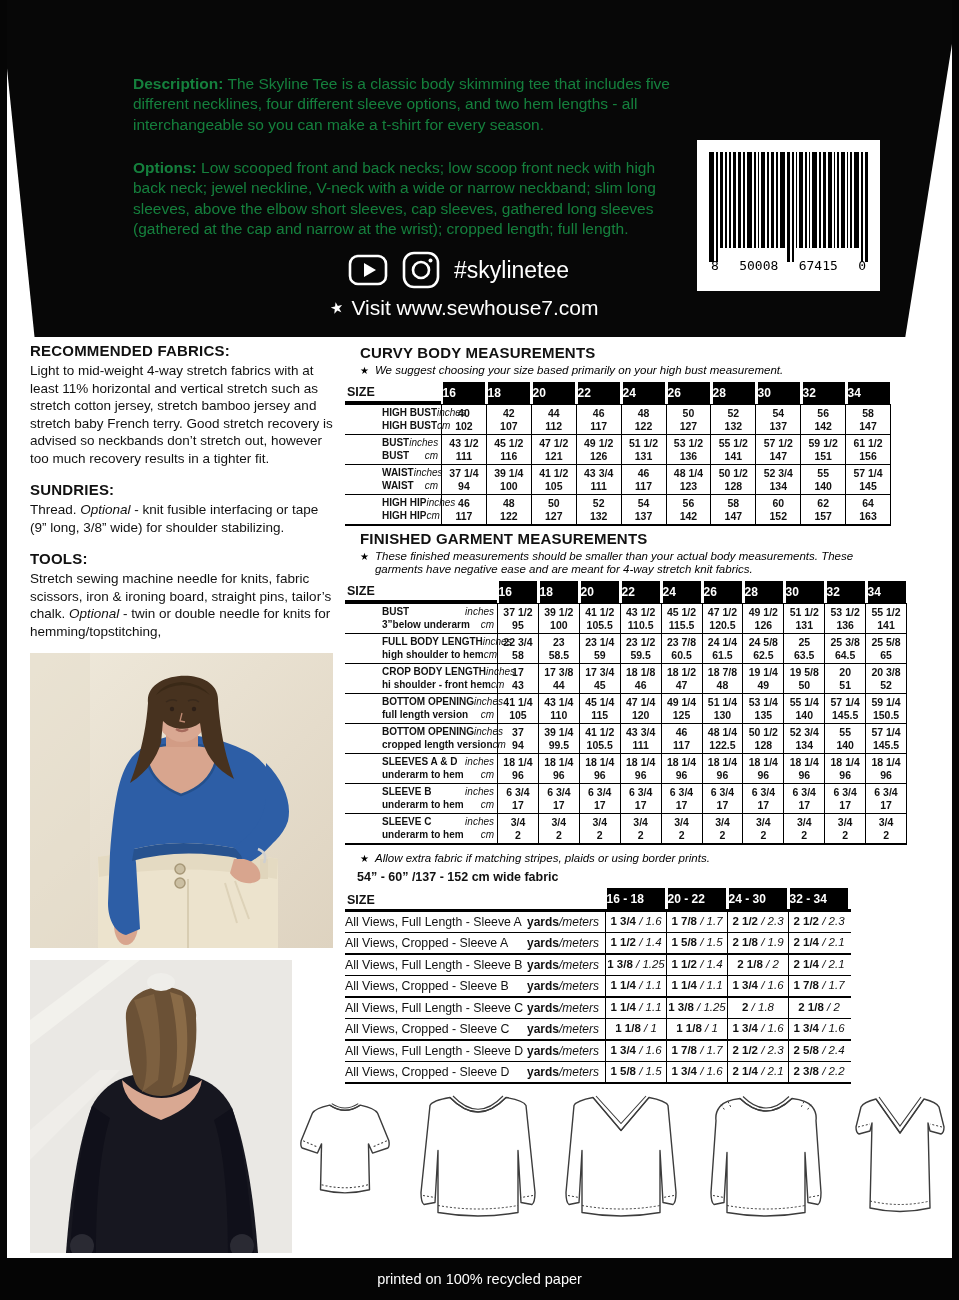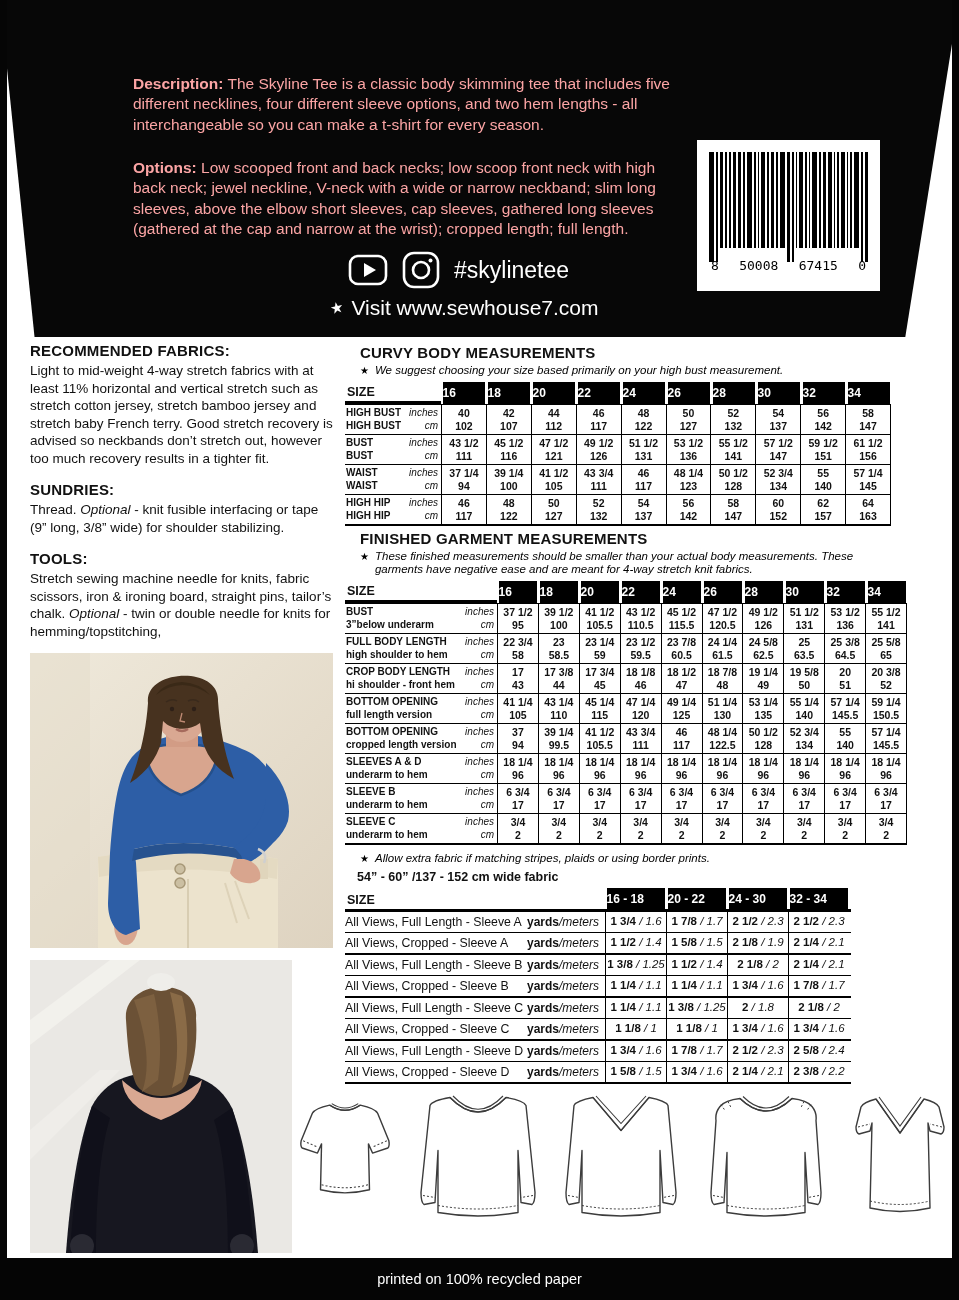--- a/index.html
+++ b/index.html
@@ -6,21 +6,21 @@
   .page{position:relative;width:959px;height:1300px;background:#fff;overflow:hidden;
         font-family:"Liberation Sans",sans-serif;color:#111;}
   .edge{position:absolute;top:0;bottom:0;width:7px;background:#050505;z-index:6;}
   .edge.l{left:0}.edge.r{right:0}
 
   
   .banner{position:absolute;left:0;top:0;width:959px;height:337px;background:#070707;z-index:5;
           clip-path:polygon(0 0,100% 0,94.4% 100%,3.6% 100%);color:#f4f4f4;}
   .title{position:absolute;left:60px;top:24px;width:840px;text-align:center;
          font-family:"Liberation Serif",serif;font-size:30px;letter-spacing:4px;color:#efefef;}
-  .desc,.opts{position:absolute;left:133px;width:542px;font-size:15.5px;line-height:1.32;color:#fca5a5;}
+  .desc,.opts{position:absolute;left:133px;width:542px;font-size:15.5px;line-height:1.32;color:#15803d;}
   .desc{top:74px}.opts{top:158px}
   .blabel{font-weight:bold;}
   .social{position:absolute;left:348px;top:250px;display:flex;align-items:center;gap:13px;}
   .social .hash{font-size:23px;color:#fff;}
   .sicon{width:40px;height:40px;display:block;}
   .visit{position:absolute;left:330px;top:296px;font-size:21px;color:#fff;display:flex;align-items:center;gap:8px;}
   .visit .star{font-size:15px;transform:rotate(-12deg);}
 
   
   .barcode{position:absolute;left:697px;top:140px;width:183px;height:151px;background:#fff;z-index:7;
@@ -49,21 +49,21 @@
 
   
   .mtable{border-bottom:2px solid #000;}
   .mhead,.mrow{display:grid;}
   .curvy .mhead,.curvy .mrow{grid-template-columns:96px repeat(10,1fr);}
   .fin .mhead,.fin .mrow{grid-template-columns:152px repeat(10,1fr);}
   .sizelabel{font-size:12.5px;font-weight:bold;border-bottom:3px solid #000;display:flex;align-items:flex-end;padding:3px 2px 2px 2px;}
   .sizecell{background:#000;color:#fff;font-weight:bold;font-size:12px;text-align:left;padding:4px 0 3px 0;margin:0 1.5px;}
   .mrow{border-top:1.8px solid #000;border-right:1.8px solid #000;}
   .labcell{padding:2px 3px 2px 1px;display:flex;flex-direction:column;justify-content:center;}
-  .labline{display:flex;justify-content:space-between;align-items:flex-start;font-size:10px;line-height:12.5px;font-weight:bold;white-space:nowrap;}
+  .labline{display:flex;justify-content:space-between;align-items:flex-start;font-size:10px;line-height:12.5px;font-weight:bold;white-space:nowrap;margin-left:36px;}
   .labline .unit{font-weight:normal;font-style:italic;font-size:10px;}
   .valcell{border-left:1.5px solid #000;text-align:center;padding:2px 0;}
   .valcell .v{font-size:10.5px;line-height:12.5px;font-weight:bold;white-space:nowrap;}
 
   
   .ftable{border-bottom:2.5px solid #000;}
   .fhead,.frow{display:grid;grid-template-columns:178px 82px 61px 61px 61px 61px;}
   .fhead{border-bottom:2px solid #000;}
   .fhead .sizelabel{border-bottom:none;}
   .frow{border-top:1.4px solid #000;align-items:stretch;}

